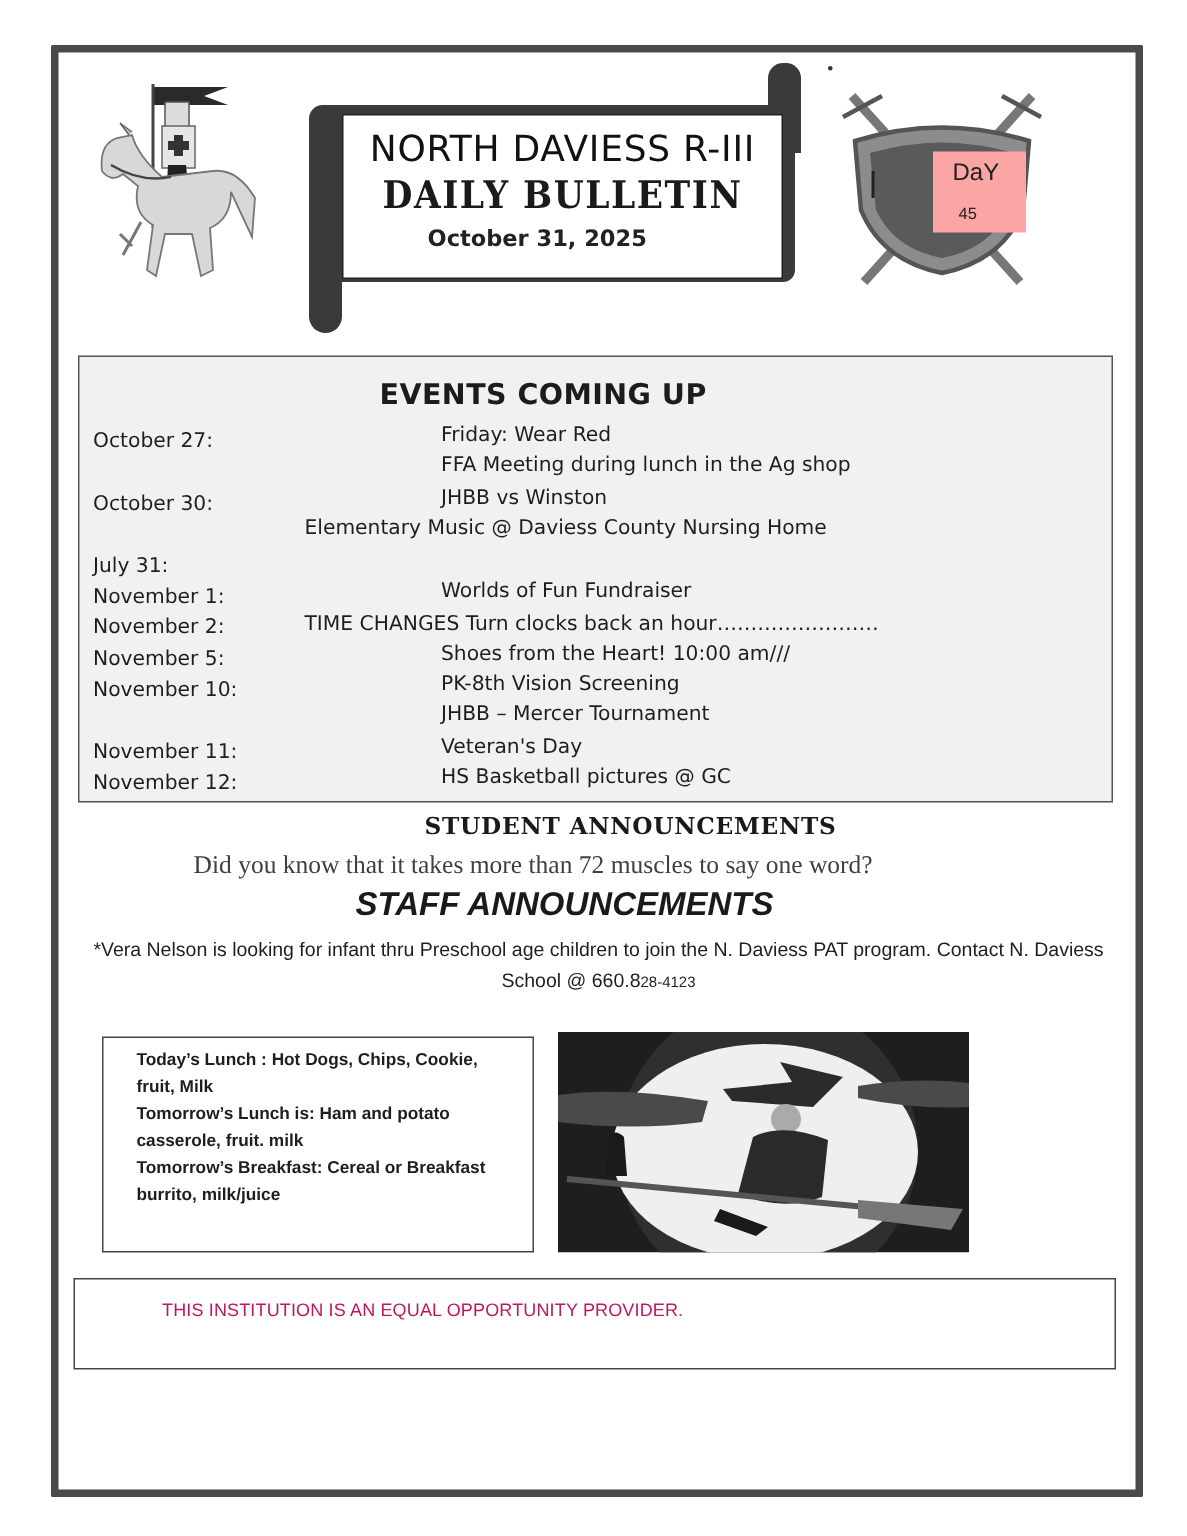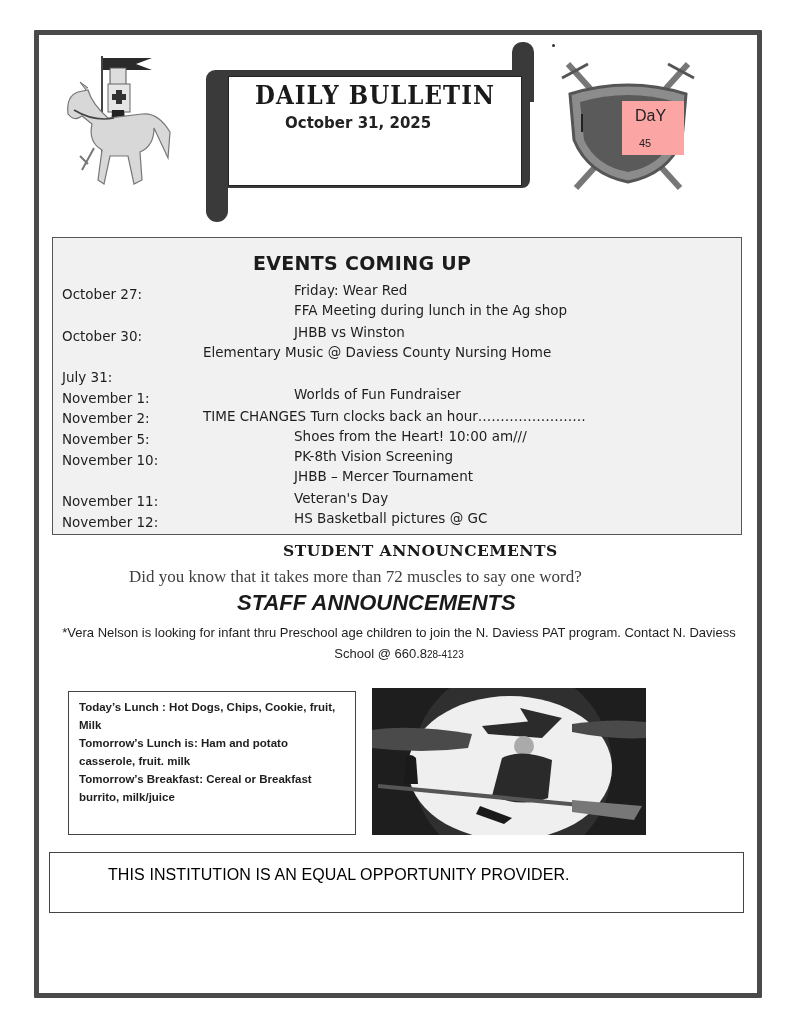--- a/index.html
+++ b/index.html
@@ -78,32 +78,32 @@
     .staff-text {
       position: absolute; left: 49px; top: 622px; width: 700px; font-family: "Liberation Sans", sans-serif;
       font-size: 13px; line-height: 21px; color: #1e1e1e; text-align: center;
     }
     .staff-text .small { font-size: 10px; }
 
     
     .lunch-box {
       position: absolute; left: 68px; top: 691px; width: 288px; height: 144px; border: 1.5px solid #444;
       background: #fff; font-family: "Liberation Sans", sans-serif; font-weight: bold; font-size: 11.5px;
-      line-height: 18px; color: #1e1e1e; padding: 6px 10px; box-sizing: border-box;
+      line-height: 18px; color: #1e1e1e; padding: 6px 22px; box-sizing: border-box;
     }
     .witch { position: absolute; left: 372px; top: 688px; width: 274px; height: 147px; }
 
     
     .footer-box {
       position: absolute; left: 49px; top: 852px; width: 695px; height: 61px; border: 1.5px solid #444;
       box-sizing: border-box;
     }
     .footer-text {
-      position: absolute; left: 58px; top: 13px; font-family: "Liberation Sans", sans-serif; font-size: 16px;
-      color: #000000; letter-spacing: 0.1px;
+      position: absolute; left: 58px; top: 13px; font-family: "Liberation Sans", sans-serif; font-size: 12px;
+      color: #be185d; letter-spacing: 0.1px;
     }
   </style>
 </head>
 <body>
 
 <div class="page-frame"></div>
 
 <svg class="knight" viewBox="0 0 120 150">
   <polygon points="44,6 94,6 78,12 94,18 44,18" fill="#2a2a2a"></polygon>
   <line x1="44" y1="4" x2="44" y2="100" stroke="#444" stroke-width="2"></line>
@@ -115,20 +115,21 @@
   <path d="M28 38 L22 30 L30 36" fill="#bbb" stroke="#666"></path>
   <path d="M16 58 Q36 70 56 66" stroke="#444" fill="none" stroke-width="1.5"></path>
   <path d="M22 104 L30 112 M36 96 L24 118" stroke="#777" stroke-width="2"></path>
 </svg>
 
 <div class="scroll-banner">
   <div class="scroll-bar-top"></div>
   <div class="scroll-bar-left"></div>
   <div class="scroll-bar-right"></div>
   <div class="title-box">
+    <div class="title-line1">NORTH DAVIESS R-III</div>
     <div class="title-line2">DAILY BULLETIN</div>
     <div class="title-date">October 31, 2025</div>
   </div>
 </div>
 
 <div class="stray-dot"></div>
 
 <svg class="shield-wrap" viewBox="0 0 140 140">
   <line x1="10" y1="8" x2="122" y2="132" stroke="#777" stroke-width="6"></line>
   <line x1="130" y1="8" x2="18" y2="132" stroke="#777" stroke-width="6"></line>

